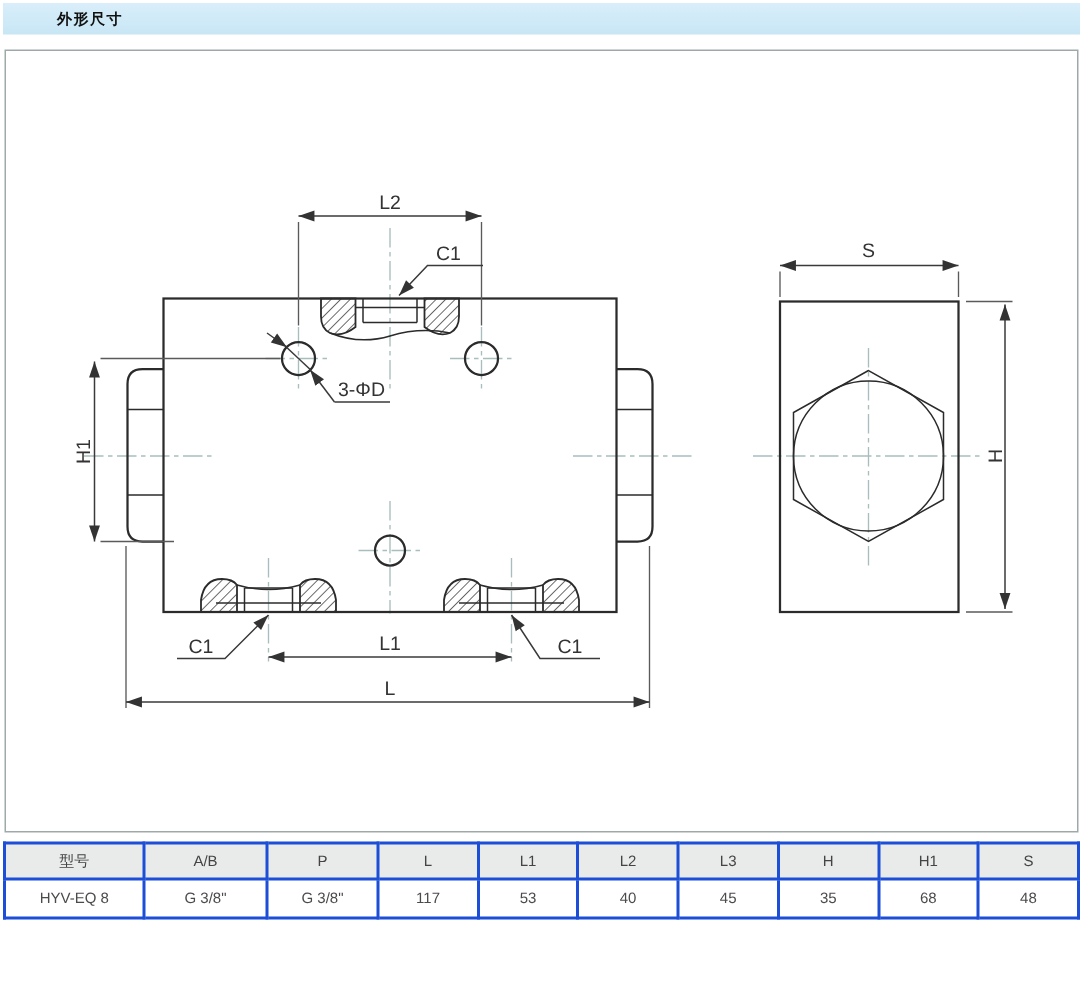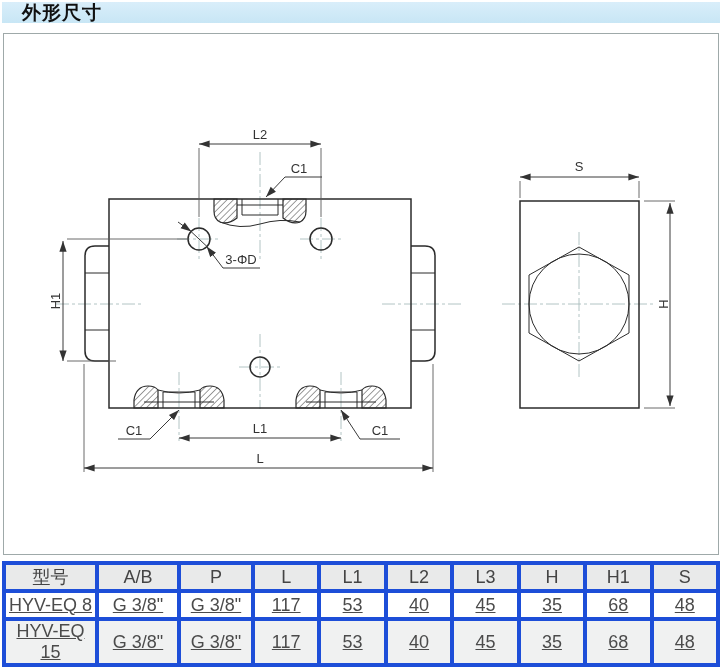--- a/index.html
+++ b/index.html
@@ -6,21 +6,21 @@
   body{font-family:"Liberation Sans","DejaVu Sans",sans-serif;}
   #stage{position:relative;width:725px;height:669px;background:#fff;overflow:hidden;}
 
   
   .section-bar{
     position:absolute;left:2px;top:2px;width:718px;height:21px;
     background:linear-gradient(#d9eefa,#c8e6f5);
     display:flex;align-items:center;
   }
   .section-bar .title{
-    padding-left:20px;font-size:19px;font-weight:bold;color:#111;
+    padding-left:36px;font-size:10px;font-weight:bold;color:#111;
     letter-spacing:1px;
   }
 
   
   .drawing-box{
     position:absolute;left:3px;top:33px;width:716px;height:522px;
     border:1px solid #9fa9a9;background:#fff;box-sizing:border-box;
   }
   .drawing-box svg{position:absolute;left:0;top:0;}
 
@@ -31,25 +31,25 @@
   svg .cl{stroke:#a9bdbd;stroke-width:0.9;fill:none;stroke-dasharray:13 3 3 3;}
   svg .wing{stroke:#2b2b2b;stroke-width:1.2;fill:url(#hatch);}
   svg text.lbl{font:13px "Liberation Sans","DejaVu Sans",sans-serif;fill:#333;}
 
   
   .dim-table{
     position:absolute;left:2px;top:561px;width:718px;
     border-collapse:collapse;table-layout:fixed;
   }
   .dim-table th,.dim-table td{
-    border:4px solid #1d4ed8;text-align:center;vertical-align:middle;
-    font-size:18px;color:#4b4b4b;padding:0;
+    border:2px solid #1d4ed8;text-align:center;vertical-align:middle;
+    font-size:10px;color:#4b4b4b;padding:0;
   }
   .dim-table th{height:22px;background:#e9eaea;font-weight:normal;color:#444;}
-  .dim-table td{height:24px;background:#fff;text-decoration:underline;}
+  .dim-table td{height:24px;background:#fff;}
   .dim-table tbody tr:nth-child(even) td{background:#f0f1f1;}
   .dim-table col.c0{width:93px;} .dim-table col.c1{width:82px;} .dim-table col.c2{width:74px;}
 </style>
 </head>
 <body>
 
 <div id="stage">
 
   <div class="section-bar">
     <span class="title">外形尺寸</span>
@@ -224,28 +224,16 @@
           <td>G 3/8"</td>
           <td>G 3/8"</td>
           <td>117</td>
           <td>53</td>
           <td>40</td>
           <td>45</td>
           <td>35</td>
           <td>68</td>
           <td>48</td>
         </tr>
-        <tr>
-          <td>HYV-EQ 15</td>
-          <td>G 3/8"</td>
-          <td>G 3/8"</td>
-          <td>117</td>
-          <td>53</td>
-          <td>40</td>
-          <td>45</td>
-          <td>35</td>
-          <td>68</td>
-          <td>48</td>
-        </tr>
       </tbody>
   </table>
 
 </div>
 
 </body></html>

